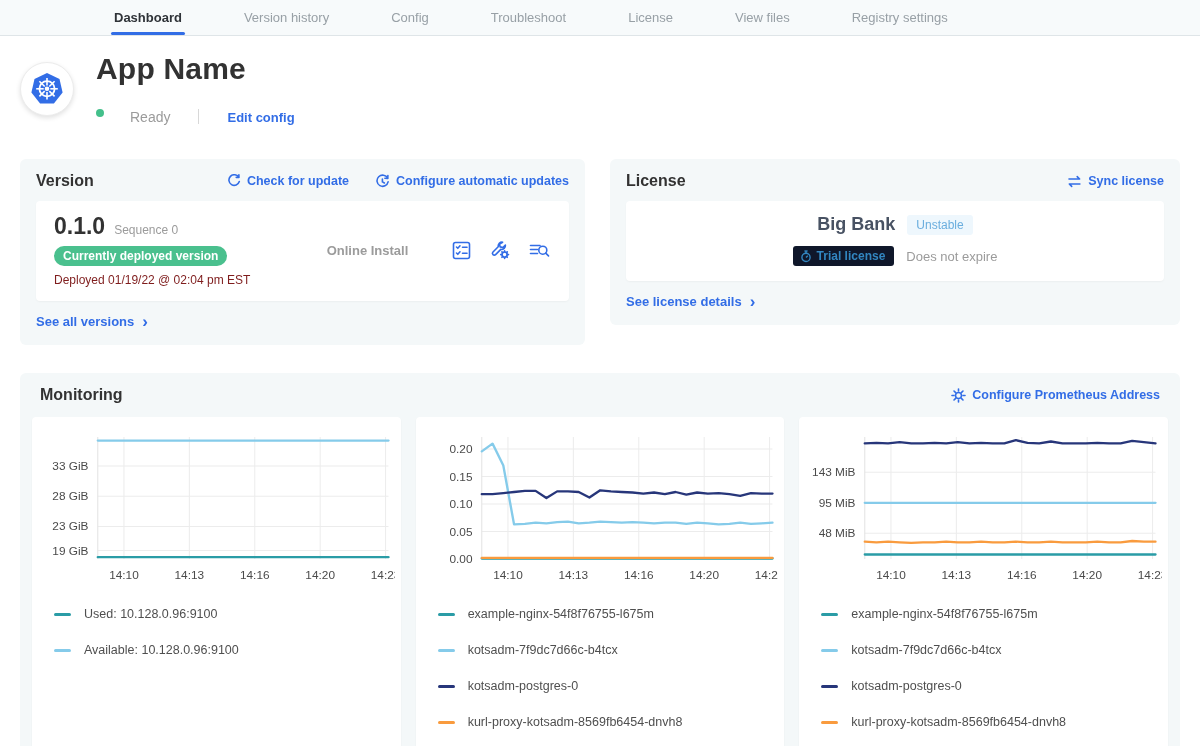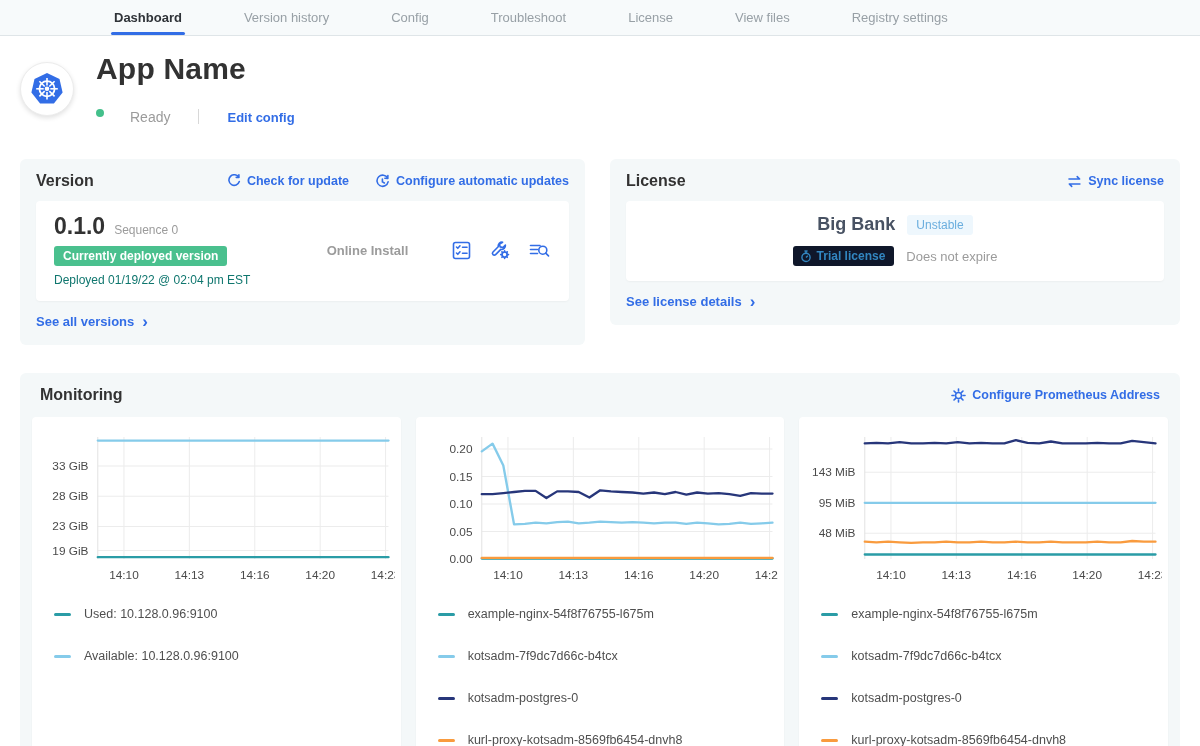--- a/index.html
+++ b/index.html
@@ -40,22 +40,22 @@
   .card-title { font-size:16px; font-weight:700; }
   .card-links { display:flex; gap:26px; }
   .inner { margin-top:11px; background:#fff; border-radius:4px;
     box-shadow:0 1px 2px rgba(0,0,0,.04); }
   .version-inner { padding:12px 18px 14px; display:flex; align-items:center; }
   .ver-left { min-width:230px; }
   .ver-top { display:flex; align-items:baseline; gap:9px; }
   .ver-num { font-size:23px; font-weight:700; }
   .seq { font-size:12px; color:#9b9b9b; }
   .badge-green { display:inline-block; margin:6px 0 7px; background:#4ac08e;
-    color:#fff; font-size:12px; font-weight:700; padding:3px 9px; border-radius:3px;text-align:center; }
-  .deployed { font-size:12px; color:#0f766e; }
+    color:#fff; font-size:12px; font-weight:700; padding:3px 9px; border-radius:10px;text-align:center; }
+  .deployed { font-size:12px; color:#7f1d1d; }
   .online { flex:1; text-align:center; font-size:13px; font-weight:700; color:#9b9b9b; }
   .vicons { display:flex; gap:17px; align-items:center; }
   .vicon { cursor:pointer; display:flex; }
   .see-link { margin-top:13px; }
   .see-link::after { content:"›"; font-size:17px; line-height:10px; margin-left:2px; }
 
   .license-inner { padding:13px 18px 15px; display:flex; flex-direction:column;
     gap:11px; align-items:center; }
   .lic-row { display:flex; align-items:center; gap:12px; }
   .cust { font-size:18px; font-weight:700; color:#485263; }
@@ -67,21 +67,21 @@
 
   
   .monitoring { margin-top:28px; background:#f4f8f9; border-radius:6px;
     padding:13px 12px 16px; }
   .mon-head { display:flex; justify-content:space-between; align-items:center; padding:0 8px; }
   .charts { display:flex; gap:15px; margin-top:13px; }
   .chart-card { flex:1; background:#fff; border-radius:4px; padding:10px 6px 14px;
     display:flex; flex-direction:column; min-height:332px;
     box-shadow:0 1px 2px rgba(0,0,0,.05); }
   .chart-svg { width:100%; height:168px; display:block; }
-  .legend { margin:12px 0 0 16px; display:flex; flex-direction:column; gap:28px; }
+  .legend { margin:12px 0 0 16px; display:flex; flex-direction:column; gap:22px; }
   .legend-item { display:flex; align-items:center; gap:13px; font-size:12.5px; color:#4f4f4f; }
   .dash { width:17px; height:3px; border-radius:2px; flex:none; }
   .chart-title { margin-top:auto; padding-top:16px; text-align:center;
     font-size:14px; font-weight:700; }
 
   svg .ico { stroke:#326de6; stroke-width:1.6; fill:none;
     stroke-linecap:round; stroke-linejoin:round; }
 </style>
 </head>
 <body>

